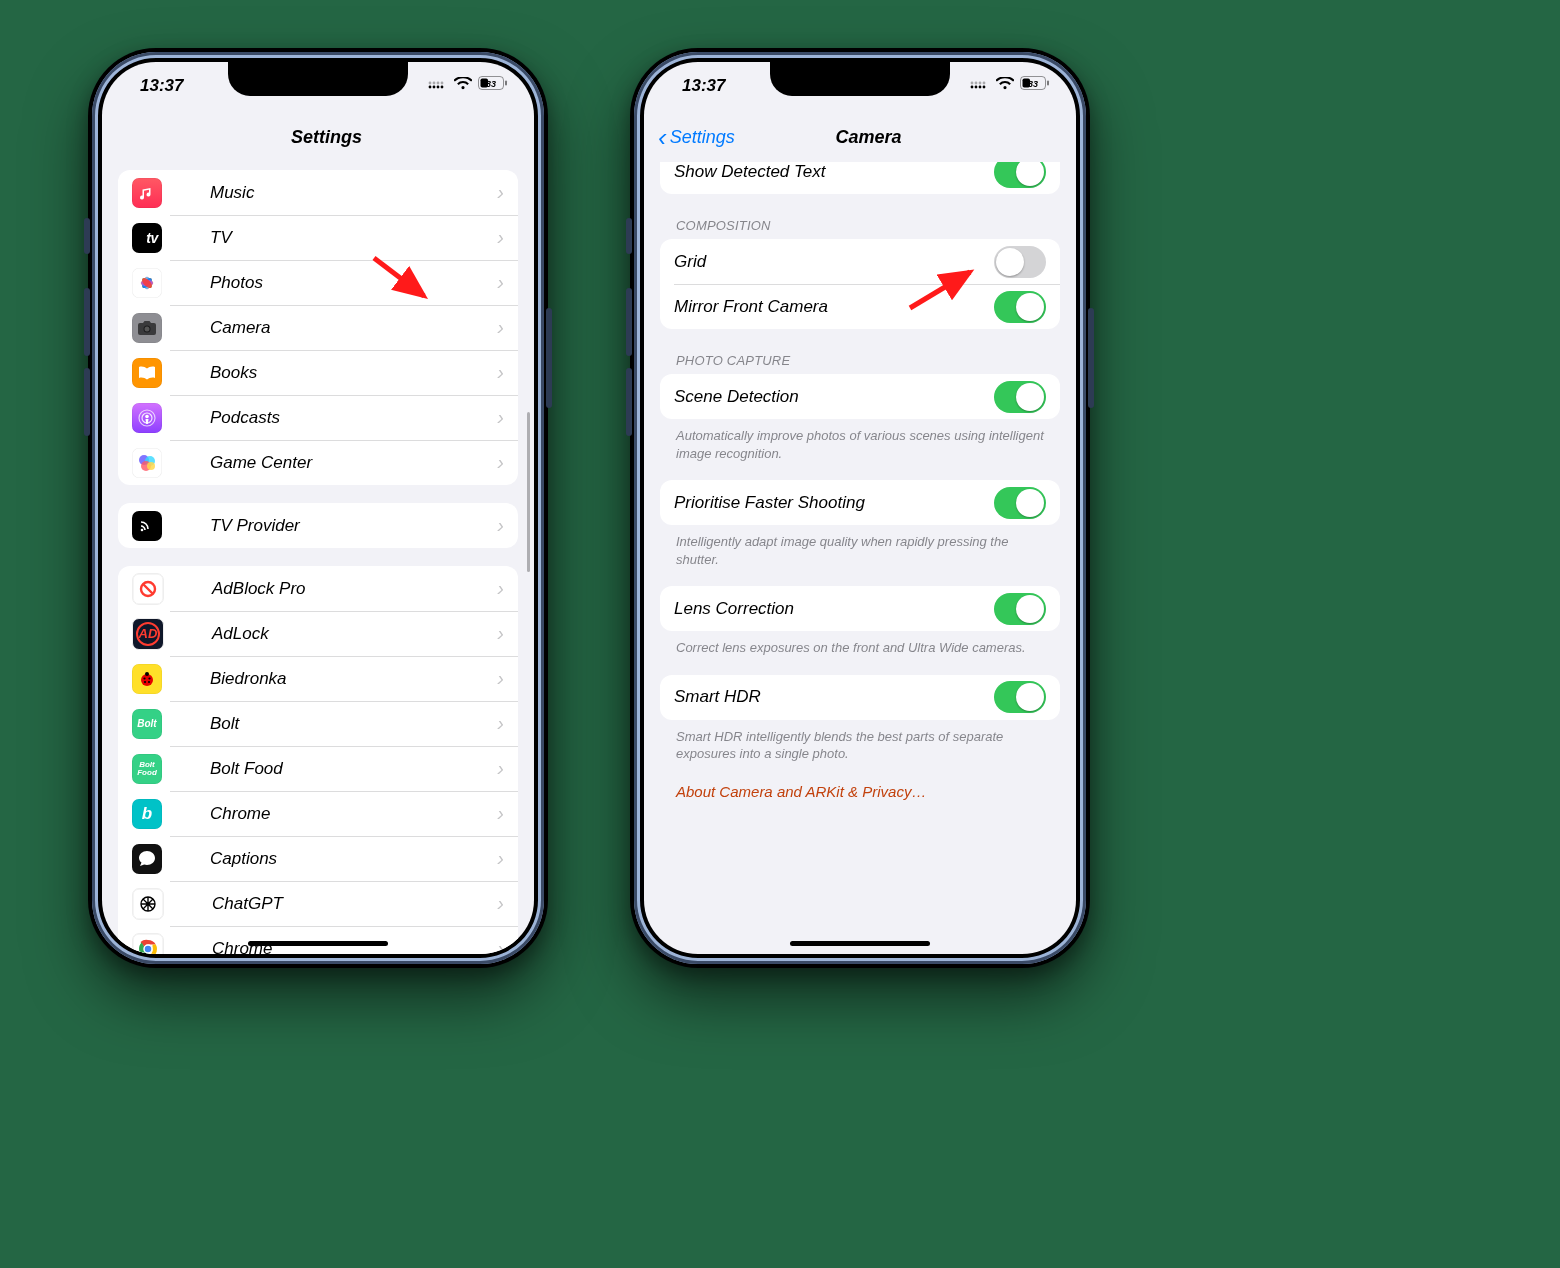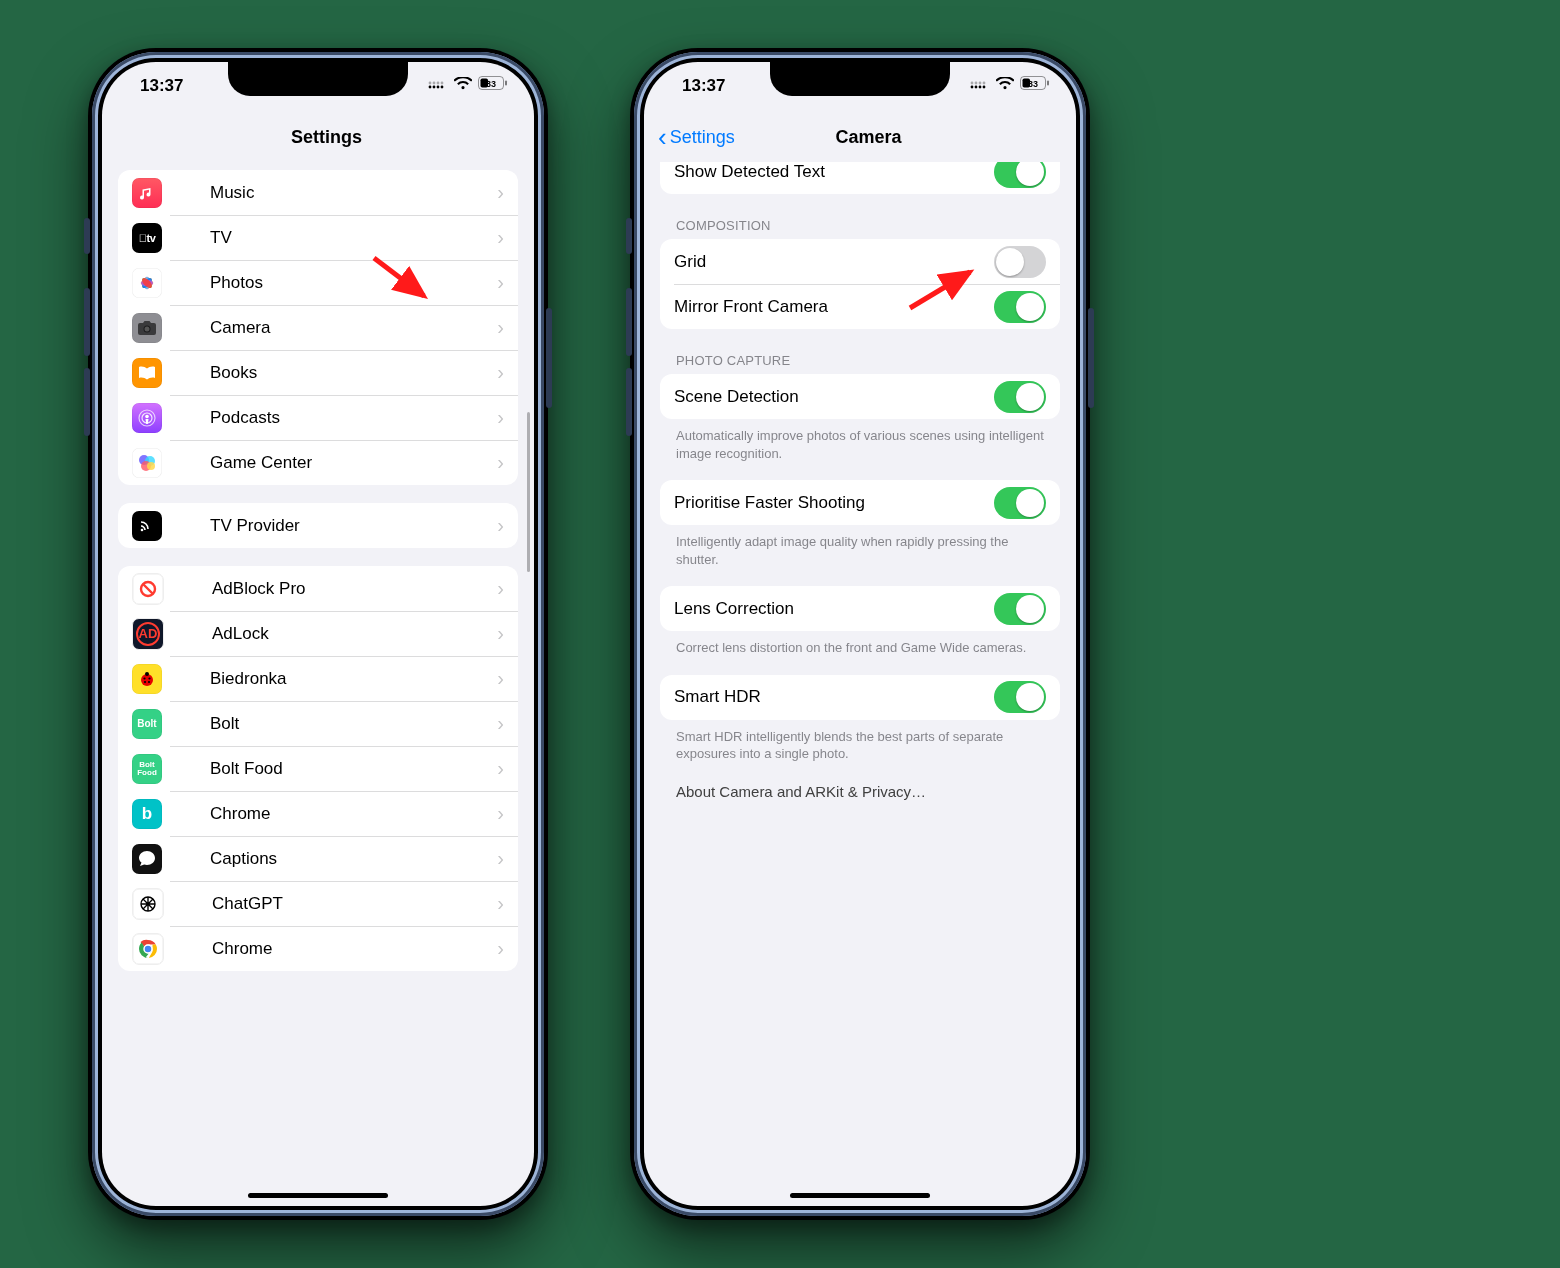--- a/index.html
+++ b/index.html
@@ -12,28 +12,29 @@
     -webkit-font-smoothing: antialiased;
   }
   .stage {
     position: relative;
     width: 1560px;
     height: 1268px;
   }
   .phone {
     position: absolute;
     width: 460px;
-    height: 1172px;
+    height: 920px;
     background: #000;
     border-radius: 68px;
     box-shadow:
       0 30px 60px rgba(0,0,0,0.55),
       0 8px 20px rgba(0,0,0,0.35);
     padding: 14px;
     box-sizing: border-box;
+    font-style: italic;
   }
   .phone::before {
     content: "";
     position: absolute;
     inset: 4px;
     border-radius: 64px;
     box-shadow: inset 0 0 0 3px #3a4a66, inset 0 0 0 6px #9db4d8;
     pointer-events: none;
     z-index: 3;
   }
@@ -222,21 +223,21 @@
     background: #fff;
     box-shadow: 0 1px 2px rgba(0,0,0,0.3);
   }
   .toggle.on .knob { right: 2px; }
   .toggle.off .knob { left: 2px; }
   .group.partial { border-top-left-radius: 0; border-top-right-radius: 0; margin-top: 0; }
 
   .link-text {
     margin: 20px 32px 0 32px;
     font-size: 15px;
-    color: #404040;
+    color: #c2410c;
   }
 
   .home-indicator {
     position: absolute;
     bottom: 8px;
     left: 50%;
     transform: translateX(-50%);
     width: 140px;
     height: 5px;
     background: #000;
@@ -338,21 +339,21 @@
             <div class="app-icon ic-music">
                 <svg width="16" height="16" viewBox="0 0 16 16">
                   <path d="M5 12.5a2 2 0 1 1-1.5-1.94V4.5l8-1.6v6.6a2 2 0 1 1-1.5-1.94V4.7L5 5.8v6.7z" fill="#fff"></path>
                 </svg>
               </div>
             <span class="row-label">Music</span>
             <span class="chevron">›</span>
           </div>
           <div class="row">
             <div class="app-icon ic-tv">
-                <span style="font-size:11px;color:#fff;letter-spacing:-0.5px;font-weight:700">tv</span>
+                <span style="font-size:14px;color:#fff;letter-spacing:-0.5px;font-weight:700">tv</span>
               </div>
             <span class="row-label">TV</span>
             <span class="chevron">›</span>
           </div>
           <div class="row">
             <div class="app-icon ic-photos">
                 <svg width="22" height="22" viewBox="0 0 22 22">
                   <g transform="translate(11 11)">
                     <ellipse rx="3.2" ry="6.2" transform="rotate(0)" fill="#ff2d55" opacity="0.85"></ellipse>
                     <ellipse rx="3.2" ry="6.2" transform="rotate(45)" fill="#ff9500" opacity="0.85"></ellipse>
@@ -634,21 +635,21 @@
         <div class="footer-text">Intelligently adapt image quality when rapidly pressing the shutter.</div>
 
         <div class="group">
           <div class="row noicon">
             <span class="row-label">Lens Correction</span>
             <div class="toggle on">
                 <div class="knob"></div>
               </div>
           </div>
         </div>
-        <div class="footer-text">Correct lens distortion on the front and Game Wide cameras.</div>
+        <div class="footer-text">Correct lens exposures on the front and Ultra Wide cameras.</div>
 
         <div class="group">
           <div class="row noicon">
             <span class="row-label">Smart HDR</span>
             <div class="toggle on">
                 <div class="knob"></div>
               </div>
           </div>
         </div>
         <div class="footer-text">Smart HDR intelligently blends the best parts of separate exposures into a single photo.</div>

